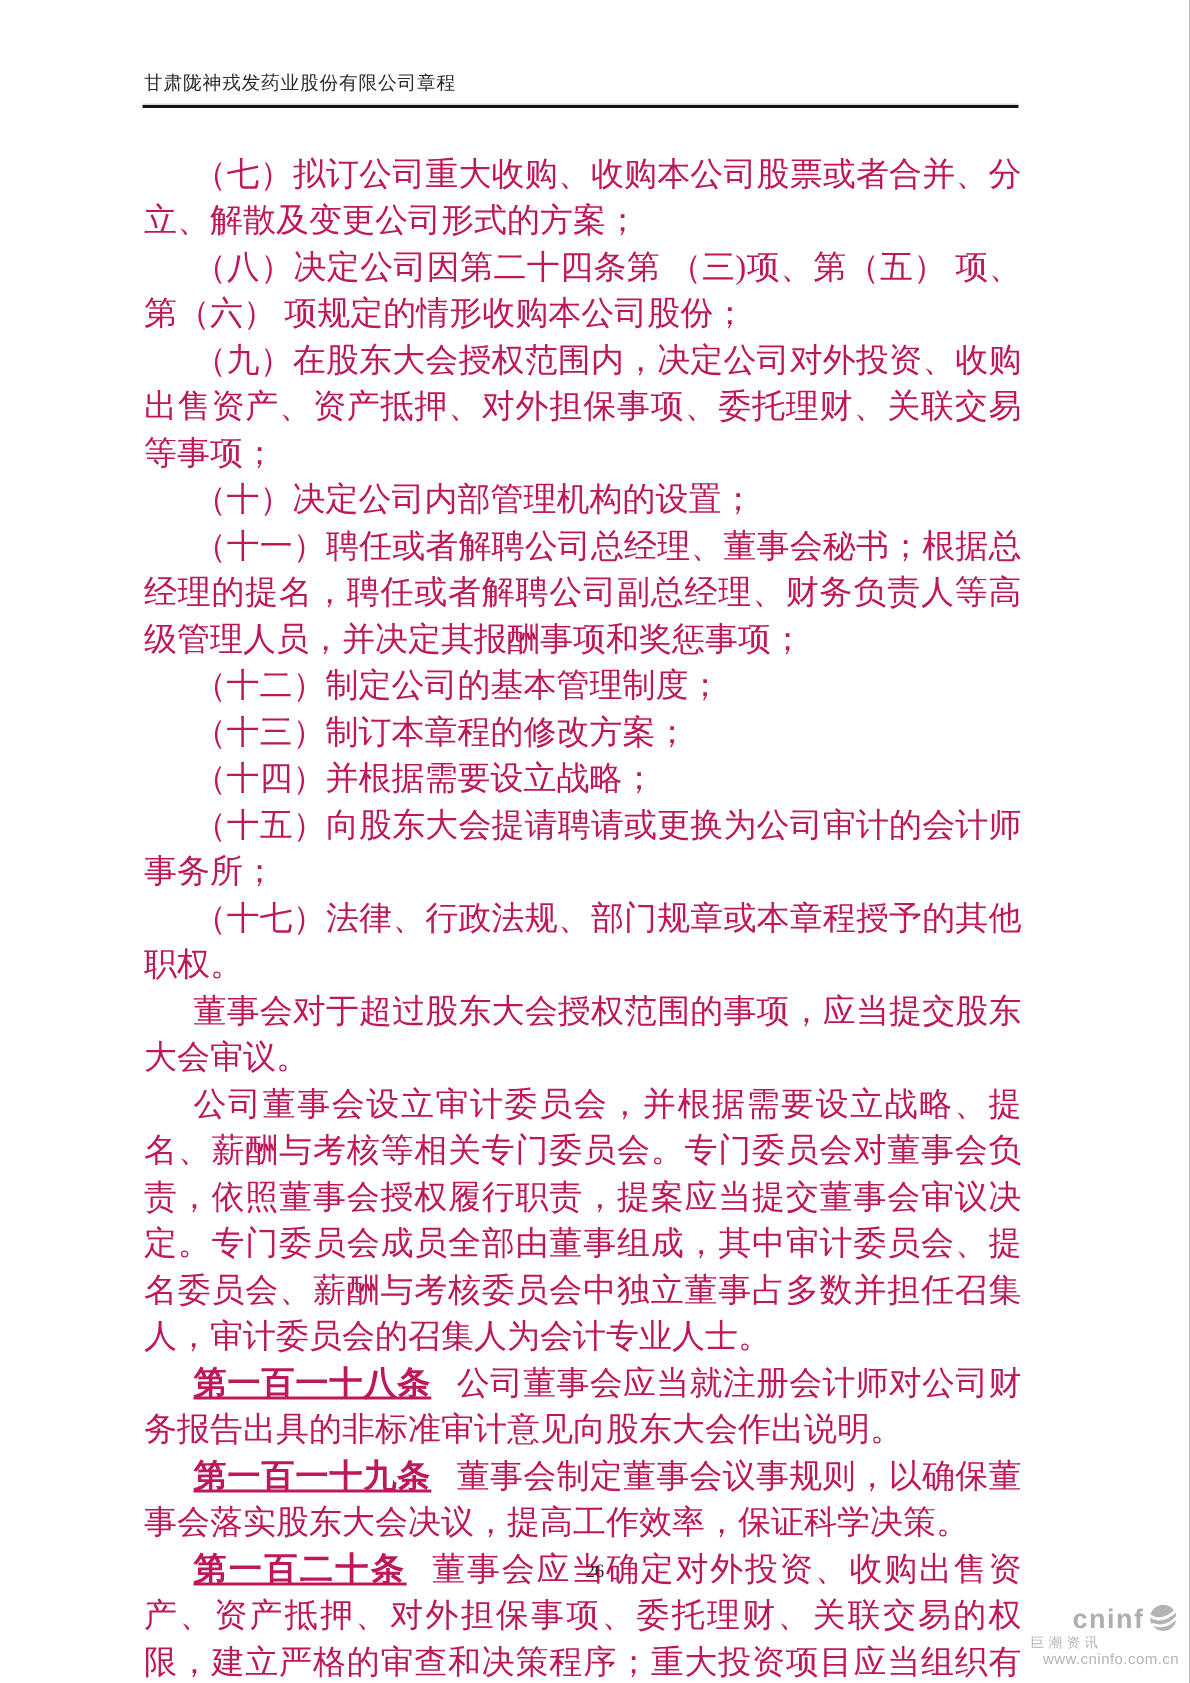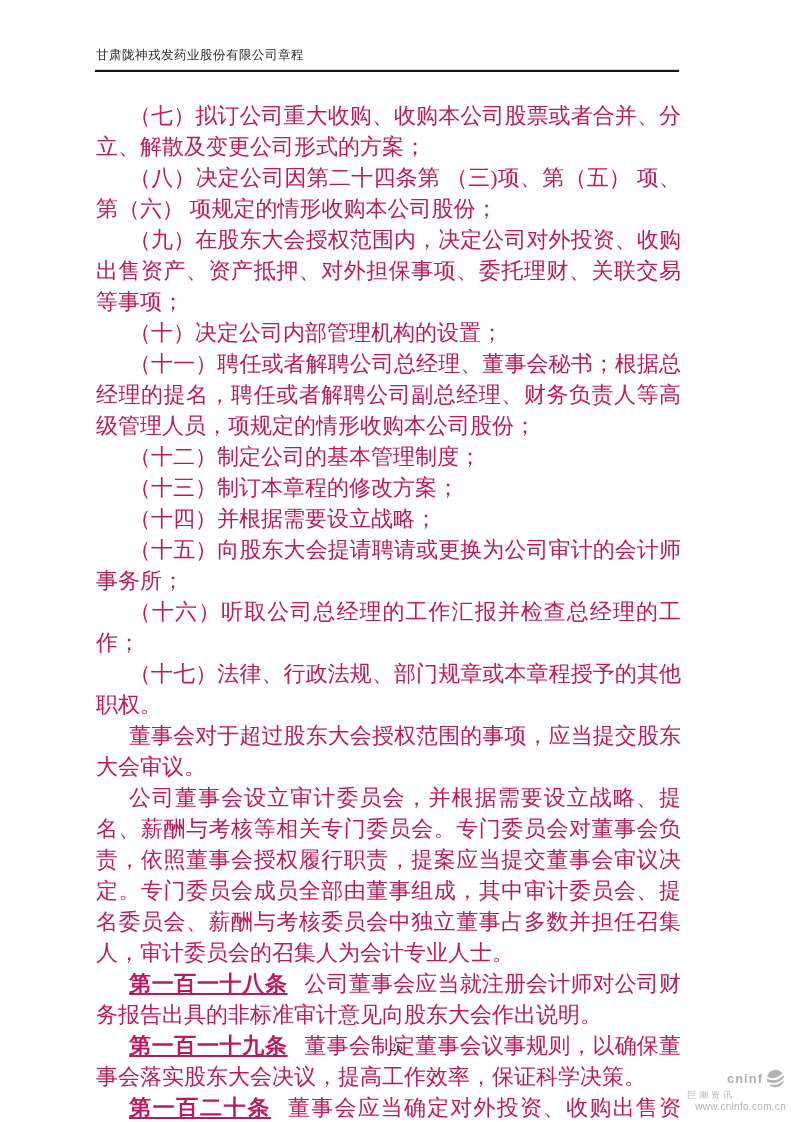--- a/index.html
+++ b/index.html
@@ -44,47 +44,46 @@
     text-align:center;font-size:12.5px;color:#222;
   }
   .watermark{
     position:absolute;right:5px;top:1068px;width:130px;
     text-align:right;
     color:#b1b1b4;
     font-family:"Liberation Sans","DejaVu Sans",sans-serif;
     line-height:1;
   }
   .wm-row1{display:flex;align-items:center;justify-content:flex-end;gap:2px;padding-right:2px;}
-  .wm-brand{font-size:13px;font-weight:bold;letter-spacing:1px;color:#aeaeb1;}
+  .wm-brand{font-size:18px;font-weight:bold;letter-spacing:1px;color:#aeaeb1;}
   .wm-icon{display:inline-block;width:21px;height:21px;}
   .wm-icon svg{display:block;width:21px;height:21px;}
   .wm-cn{font-size:9px;letter-spacing:3px;margin:2px 24px 2px 0;color:#b4b4b7;text-align:center;}
   .wm-url{font-size:10px;letter-spacing:0.3px;color:#b4b4b7;padding-right:2px;}
 </style>
 </head>
 <body>
 
 <div class="page">
 
   <div class="header">
     <span>甘肃陇神戎发药业股份有限公司章程</span>
   </div>
   <div class="header-rule"></div>
 
   <div class="body">
     <p class="para">（七）拟订公司重大收购、收购本公司股票或者合并、分立、解散及变更公司形式的方案；</p>
     <p class="para">（八）决定公司因第二十四条第 （三)项、第（五） 项、第（六） 项规定的情形收购本公司股份；</p>
     <p class="para">（九）在股东大会授权范围内，决定公司对外投资、收购出售资产、资产抵押、对外担保事项、委托理财、关联交易等事项；</p>
     <p class="para">（十）决定公司内部管理机构的设置；</p>
-    <p class="para">（十一）聘任或者解聘公司总经理、董事会秘书；根据总经理的提名，聘任或者解聘公司副总经理、财务负责人等高级管理人员，项规定的情形收购本公司股份；</p>
+    <p class="para">（十一）聘任或者解聘公司总经理、董事会秘书；根据总经理的提名，聘任或者解聘公司副总经理、财务负责人等高级管理人员，并决定其报酬事项和奖惩事项；</p>
     <p class="para">（十二）制定公司的基本管理制度；</p>
     <p class="para">（十三）制订本章程的修改方案；</p>
     <p class="para">（十四）并根据需要设立战略；</p>
     <p class="para">（十五）向股东大会提请聘请或更换为公司审计的会计师事务所；</p>
-    <p class="para">（十六）听取公司总经理的工作汇报并检查总经理的工作；</p>
     <p class="para">（十七）法律、行政法规、部门规章或本章程授予的其他职权。</p>
     <p class="para">董事会对于超过股东大会授权范围的事项，应当提交股东大会审议。</p>
     <p class="para">公司董事会设立审计委员会，并根据需要设立战略、提名、薪酬与考核等相关专门委员会。专门委员会对董事会负责，依照董事会授权履行职责，提案应当提交董事会审议决定。专门委员会成员全部由董事组成，其中审计委员会、提名委员会、薪酬与考核委员会中独立董事占多数并担任召集人，审计委员会的召集人为会计专业人士。</p>
     <p class="para"><b class="term">第一百一十八条</b><span>公司董事会应当就注册会计师对公司财务报告出具的非标准审计意见向股东大会作出说明。</span></p>
     <p class="para"><b class="term">第一百一十九条</b><span>董事会制定董事会议事规则，以确保董事会落实股东大会决议，提高工作效率，保证科学决策。</span></p>
     <p class="para"><b class="term">第一百二十条</b><span>董事会应当确定对外投资、收购出售资产、资产抵押、对外担保事项、委托理财、关联交易的权限，建立严格的审查和决策程序；重大投资项目应当组织有关专家、专业人员进行评审，并报股东大会批准。</span></p>
   </div>
 
   <div class="page-number">26</div>
 

